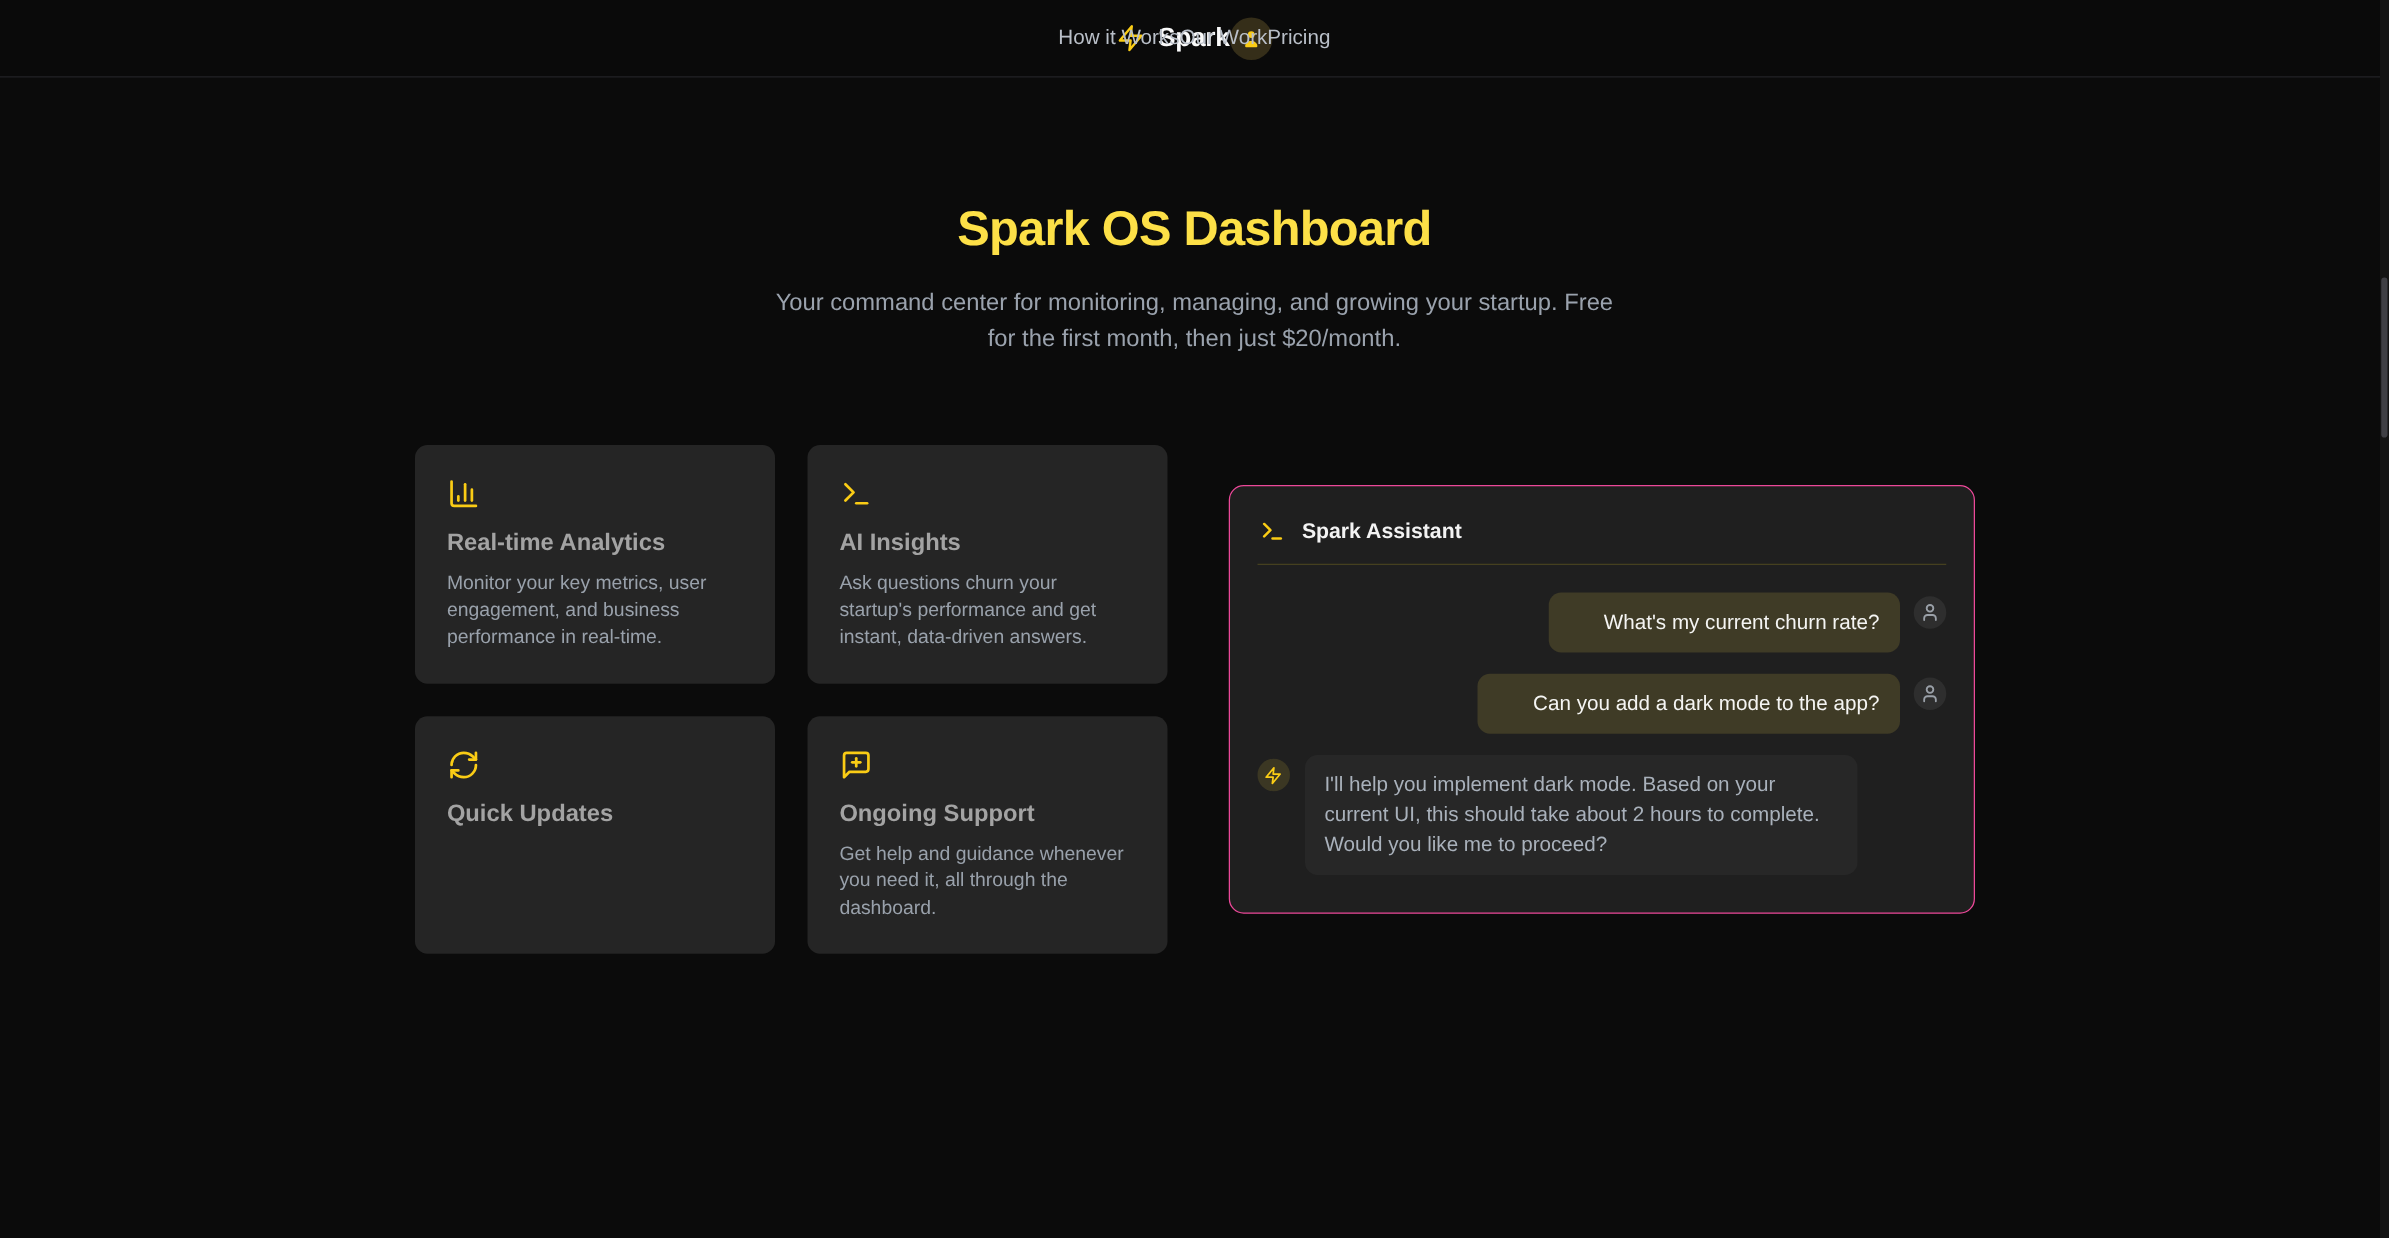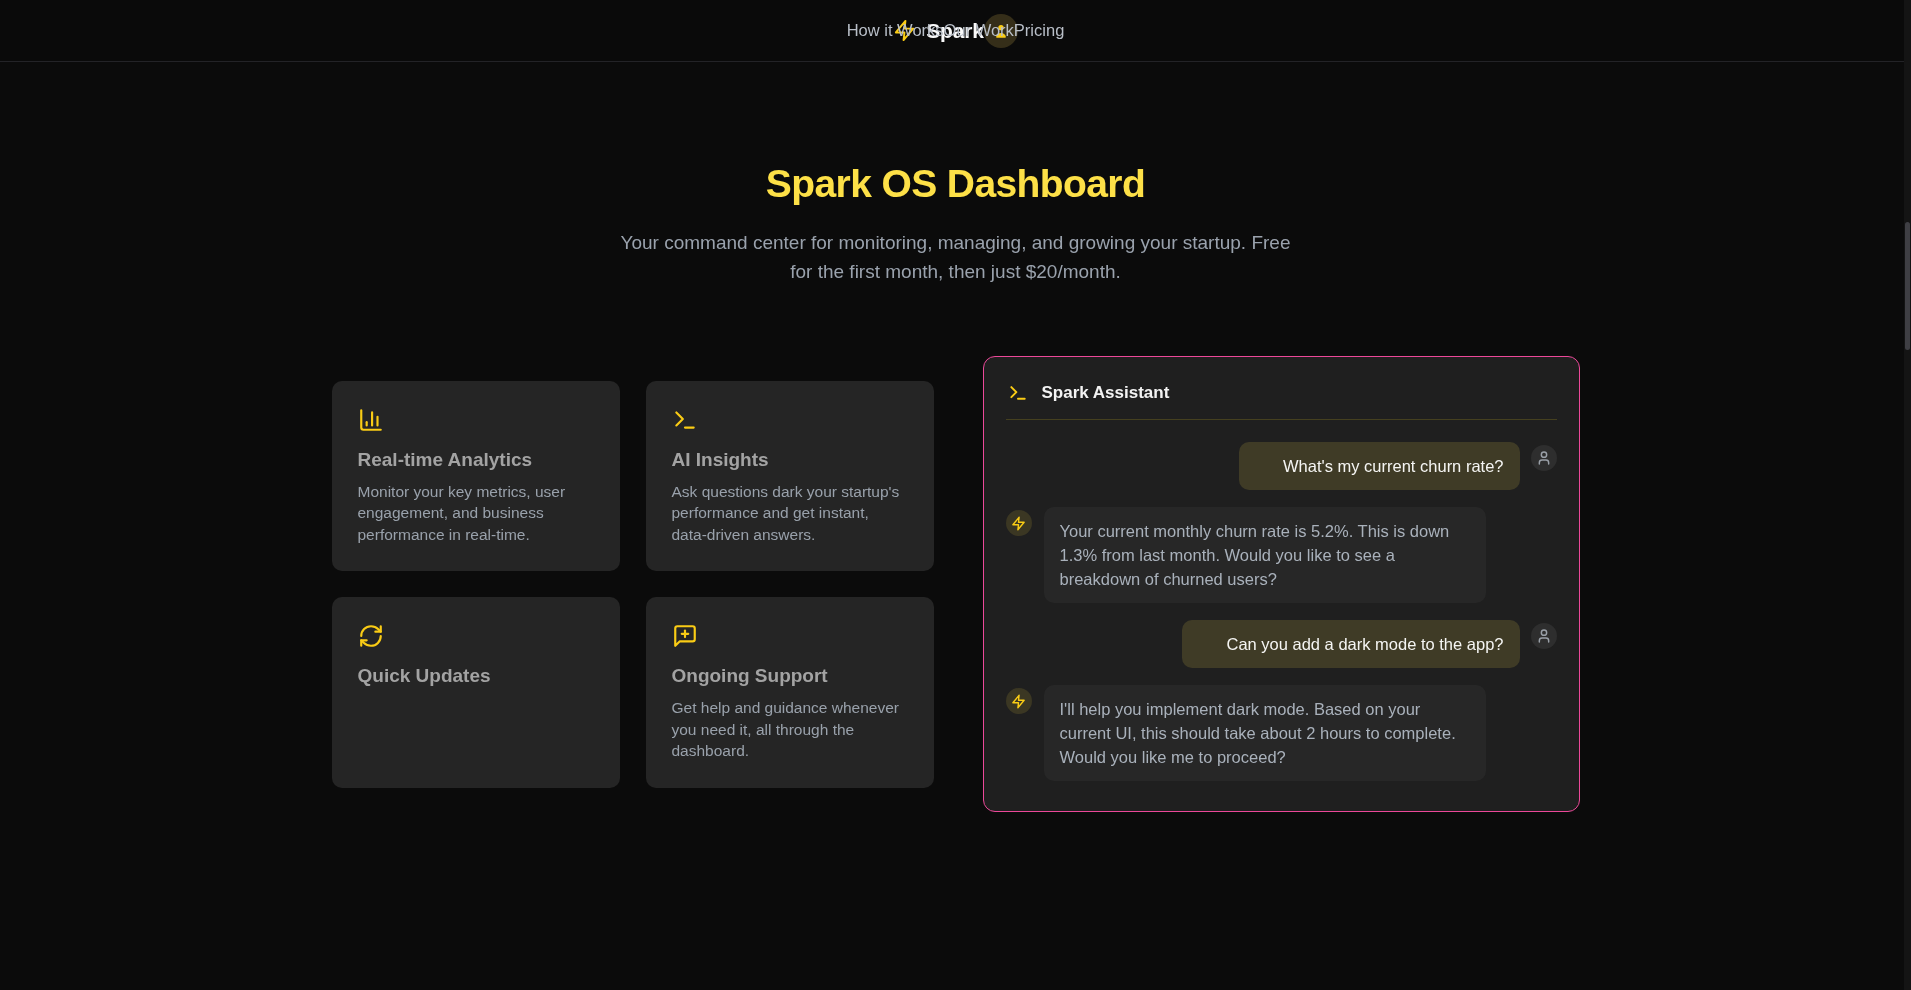--- a/index.html
+++ b/index.html
@@ -278,21 +278,21 @@
     </div>
 
     <div class="feature-card">
       <span class="feature-icon">
         <svg width="26" height="26" viewBox="0 0 24 24" fill="none" stroke="currentColor" stroke-width="2" stroke-linecap="round" stroke-linejoin="round">
           <polyline points="4 17 10 11 4 5"></polyline>
           <line x1="12" y1="19" x2="20" y2="19"></line>
         </svg>
       </span>
       <h3 class="feature-title">AI Insights</h3>
-      <p class="feature-desc">Ask questions dark your startup's performance and get instant, data-driven answers.</p>
+      <p class="feature-desc">Ask questions churn your startup's performance and get instant, data-driven answers.</p>
     </div>
 
     <div class="feature-card">
       <span class="feature-icon">
         <svg width="26" height="26" viewBox="0 0 24 24" fill="none" stroke="currentColor" stroke-width="2" stroke-linecap="round" stroke-linejoin="round">
           <path d="M3 12a9 9 0 0 1 9-9 9.75 9.75 0 0 1 6.74 2.74L21 8"></path>
           <path d="M21 3v5h-5"></path>
           <path d="M21 12a9 9 0 0 1-9 9 9.75 9.75 0 0 1-6.74-2.74L3 16"></path>
           <path d="M8 16H3v5"></path>
         </svg>
@@ -330,28 +330,20 @@
       <div class="msg-row user">
         <div class="bubble user-bubble">What's my current churn rate?</div>
         <span class="msg-avatar user-avatar">
           <svg width="16" height="16" viewBox="0 0 24 24" fill="none" stroke="currentColor" stroke-width="2.2" stroke-linecap="round" stroke-linejoin="round">
             <path d="M19 21v-2a4 4 0 0 0-4-4H9a4 4 0 0 0-4 4v2"></path>
             <circle cx="12" cy="7" r="4"></circle>
           </svg>
         </span>
       </div>
 
-      <div class="msg-row assistant">
-        <span class="msg-avatar bot-avatar">
-          <svg width="15" height="15" viewBox="0 0 24 24" fill="none" stroke="currentColor" stroke-width="2.2" stroke-linecap="round" stroke-linejoin="round">
-            <polygon points="13 2 3 14 12 14 11 22 21 10 12 10 13 2"></polygon>
-          </svg>
-        </span>
-        <div class="bubble bot-bubble">Your current monthly churn rate is 5.2%. This is down 1.3% from last month. Would you like to see a breakdown of churned users?</div>
-      </div>
 
       <div class="msg-row user">
         <div class="bubble user-bubble">Can you add a dark mode to the app?</div>
         <span class="msg-avatar user-avatar">
           <svg width="16" height="16" viewBox="0 0 24 24" fill="none" stroke="currentColor" stroke-width="2.2" stroke-linecap="round" stroke-linejoin="round">
             <path d="M19 21v-2a4 4 0 0 0-4-4H9a4 4 0 0 0-4 4v2"></path>
             <circle cx="12" cy="7" r="4"></circle>
           </svg>
         </span>
       </div>

